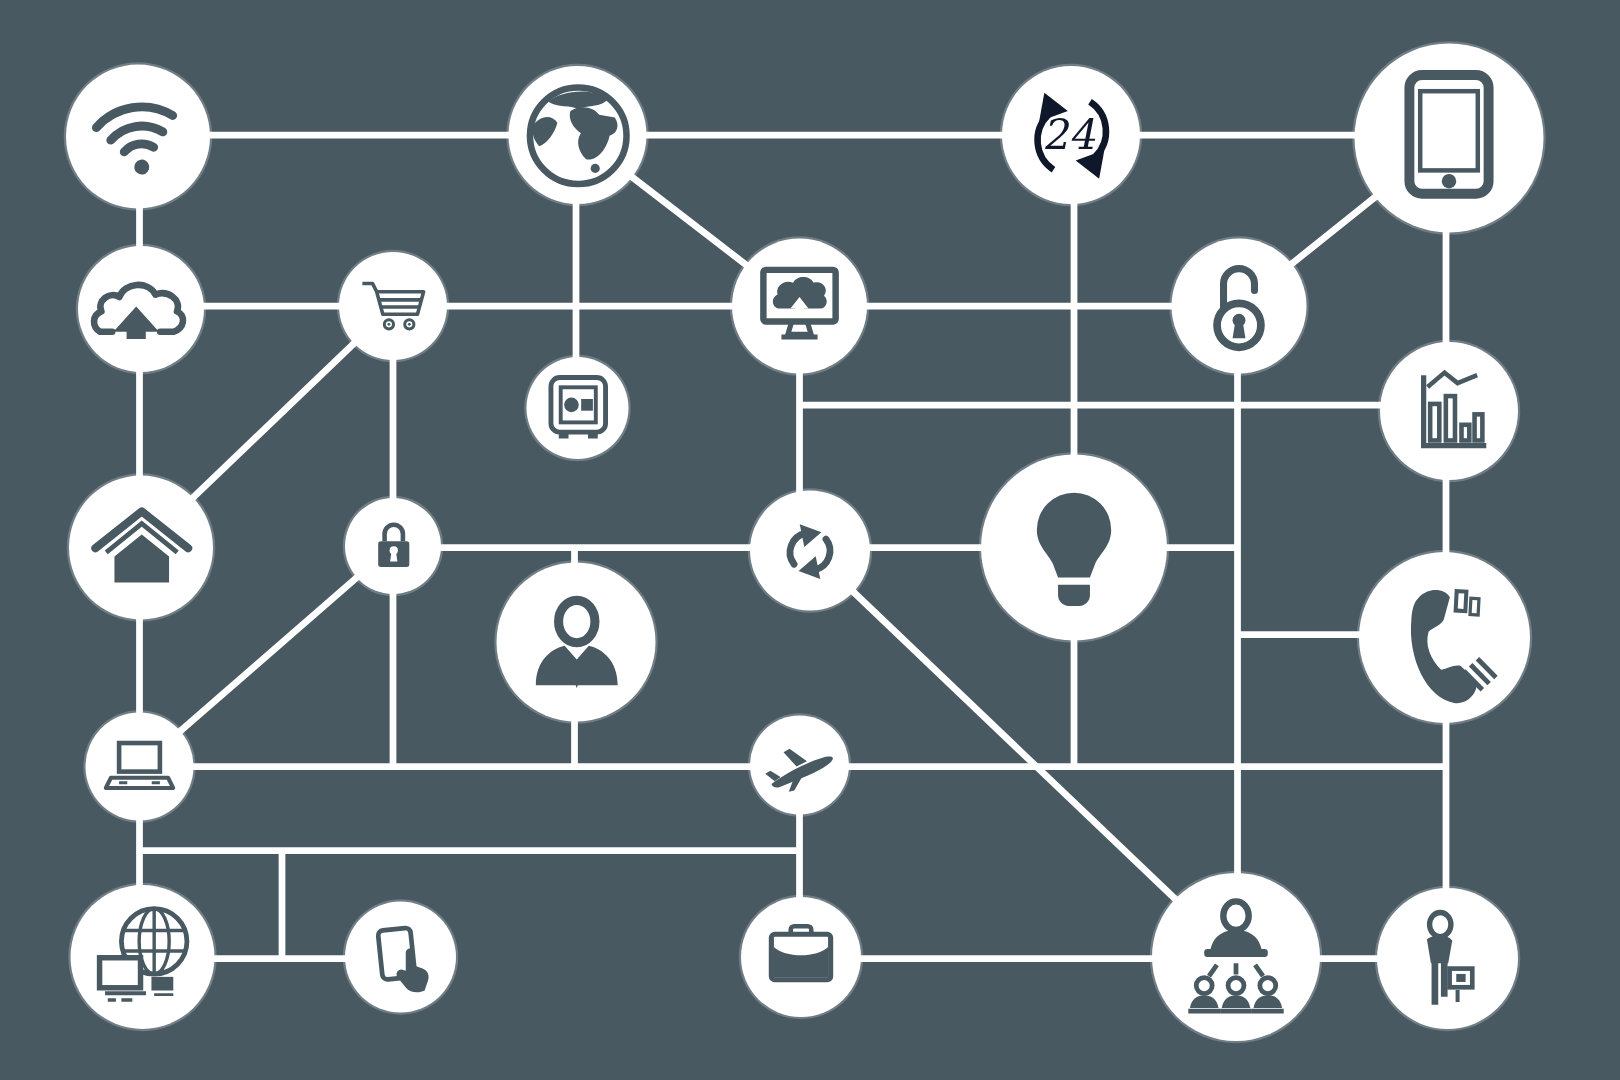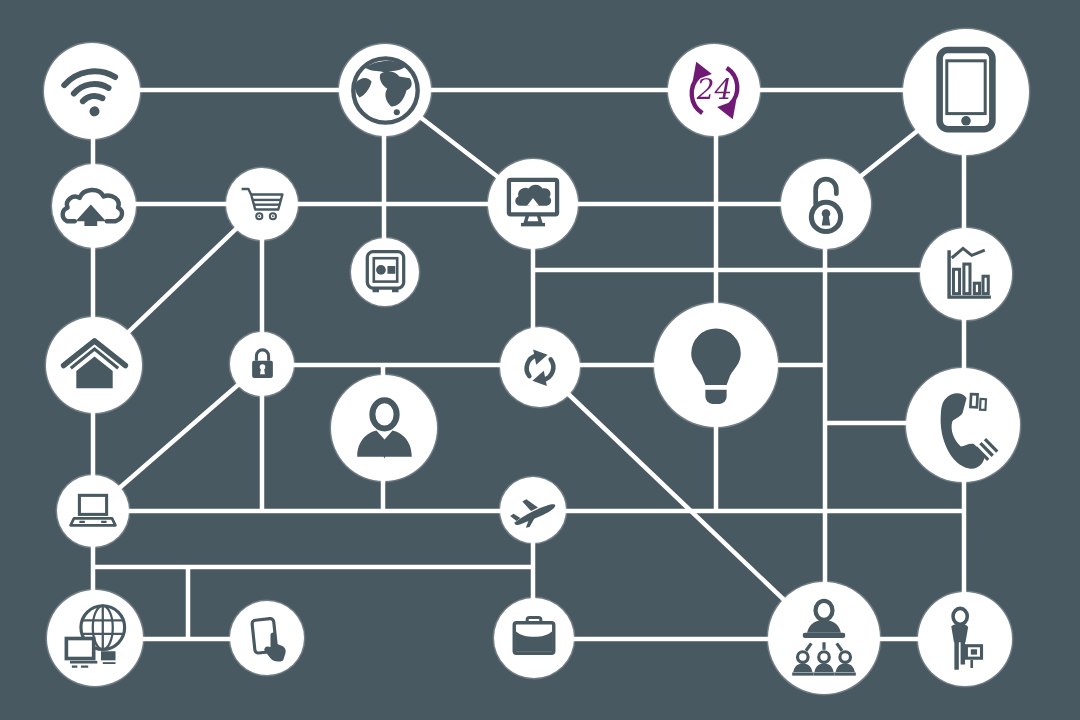--- a/index.html
+++ b/index.html
@@ -58,21 +58,21 @@
       </div>
       <div class="node" style="left: 339px; top: 44px; height: 92px; width: 92px; background: rgb(255, 255, 255); color: rgb(72, 89, 98);">
         <svg viewBox="0 0 100 100" width="87" height="87">
           <circle cx="50" cy="50" r="37" fill="none" stroke="currentColor" stroke-width="5"></circle>
 <path fill="currentColor" d="M27,24 C37,15 62,13 73,22 C66,29 56,26 50,30 C44,26 35,29 27,24 Z"></path>
 <path fill="currentColor" d="M16,41 C22,34 30,34 34,40 C32,48 26,56 20,58 C15,52 14,47 16,41 Z"></path>
 <path fill="currentColor" d="M44,31 C52,26 62,28 66,34 L78,36 C82,42 80,48 74,50 C72,60 64,70 56,68 C50,62 48,54 52,48 C46,44 42,37 44,31 Z"></path>
 <circle cx="63" cy="75" r="3.5" fill="currentColor"></circle>
         </svg>
       </div>
-      <div class="node" style="left: 668px; top: 44px; height: 92px; width: 92px; background: rgb(255, 255, 255); color: #701a75;">
+      <div class="node" style="left: 668px; top: 44px; height: 92px; width: 92px; background: rgb(255, 255, 255); color: #0f172a;">
         <svg viewBox="0 0 100 100" width="87" height="87">
           <g fill="none" stroke="currentColor" stroke-width="5">
 <path d="M36,76 A27,27 0 0 1 32,34"></path>
             <path d="M64,24 A27,27 0 0 1 68,66"></path>
           </g>
 <path fill="currentColor" d="M25,39 L47,31 L29,17 Z"></path>
 <path fill="currentColor" d="M75,61 L53,69 L71,83 Z"></path>
 <text x="50" y="60" text-anchor="middle" font-size="32" font-style="italic" font-family="'DejaVu Serif',serif" fill="currentColor">24</text>
         </svg>
       </div>

